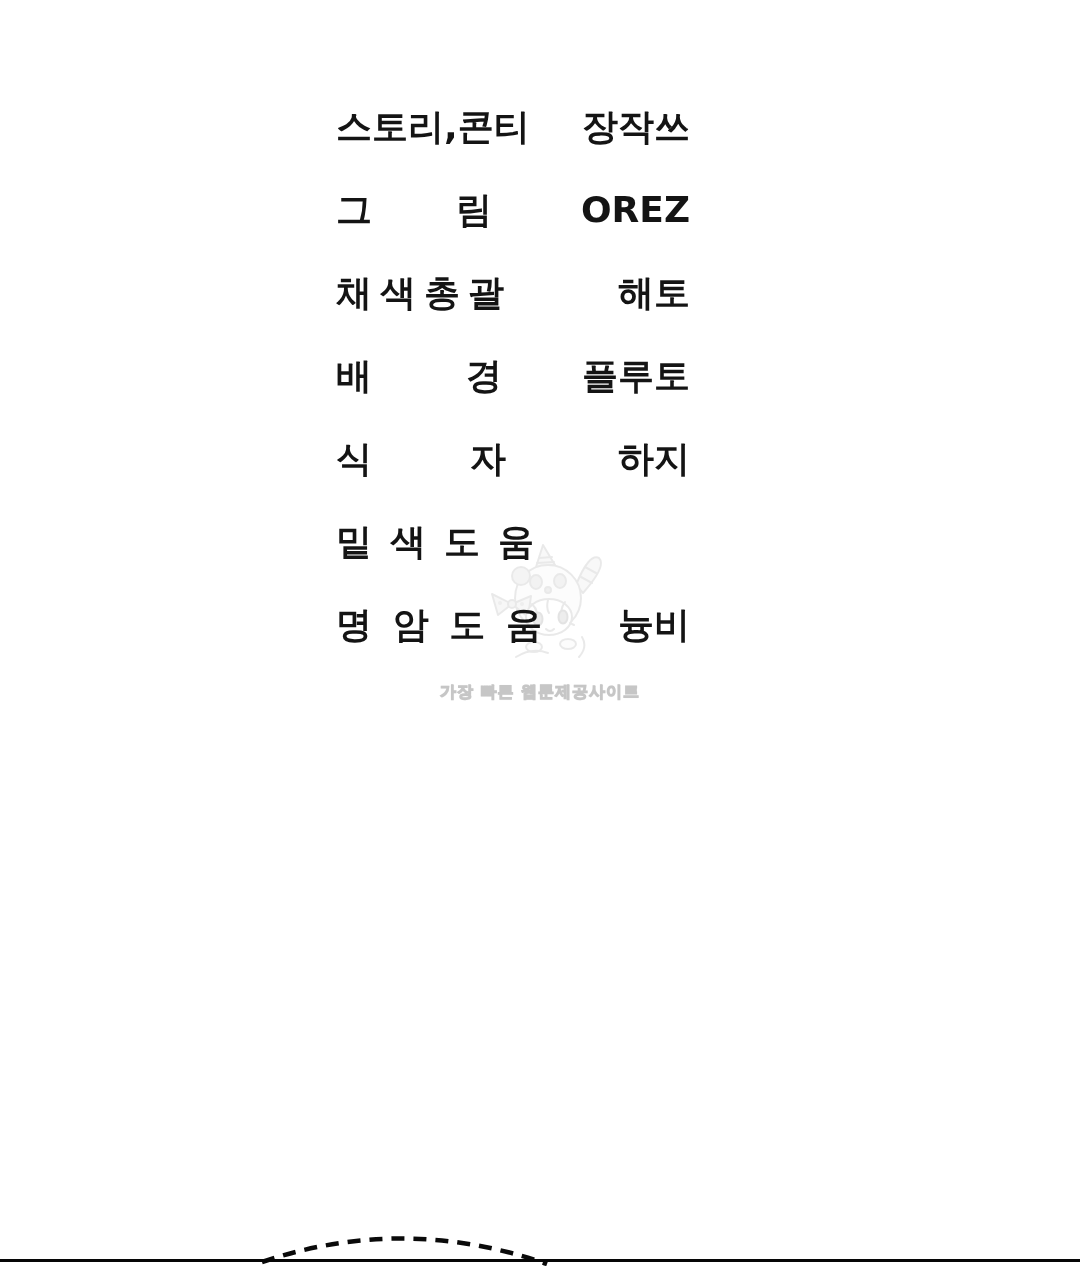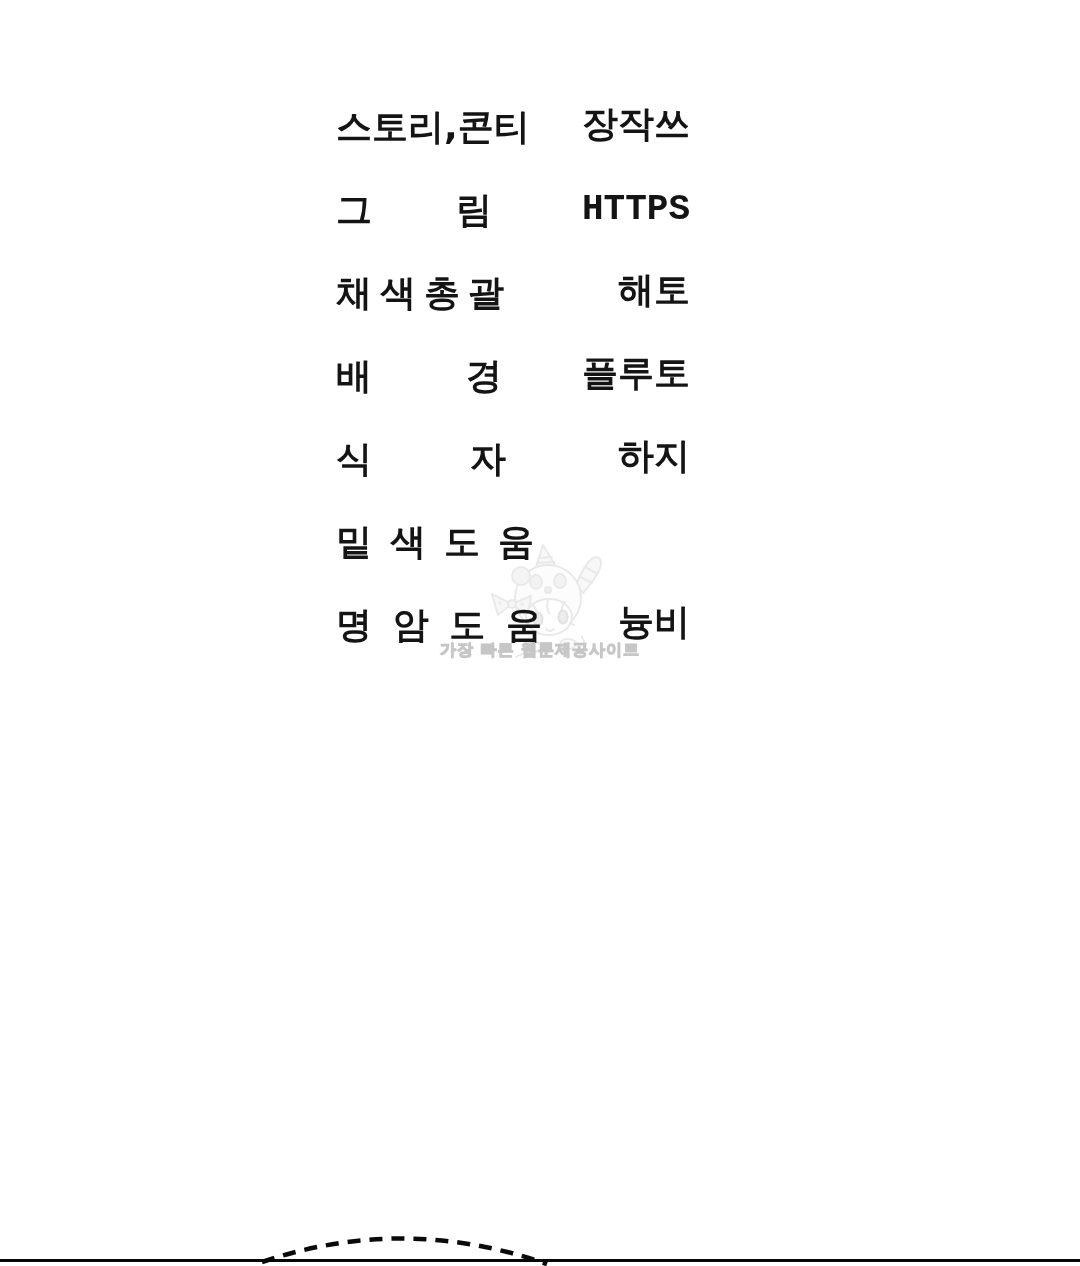--- a/index.html
+++ b/index.html
@@ -43,35 +43,34 @@
   }
   .credit-row.r1 .label { width: 160px; }
   .credit-row.r2 .label { width: 156px; }
   .credit-row.r3 .label { width: 168px; }
   .credit-row.r4 .label { width: 166px; }
   .credit-row.r5 .label { width: 170px; }
   .credit-row.r6 .label { width: 198px; }
   .credit-row.r7 .label { width: 206px; }
   .credit-row .value {
     text-align: left;
-    font-family: Liberation Mono, monospace;
   }
   
   .mascot {
     position: absolute;
     left: 486px;
     top: 541px;
     z-index: 1;
     opacity: 0.5;
   }
   
   .wm {
     position: absolute;
     left: 0;
-    top: 640px;
+    top: 682px;
     width: 1080px;
     text-align: center;
     z-index: 4;
     color: #ffffff;
     -webkit-text-stroke: 1.1px #c6c6c6;
     text-shadow: 0 0 1px #d4d4d4;
     font-weight: 700;
   }
   .wm .wm-line1 { font-size: 16px; line-height: 20px; letter-spacing: 1px; }
   .wm .wm-line2 { font-size: 23px; line-height: 27px; letter-spacing: 1px; }
@@ -106,21 +105,21 @@
         <span>콘티</span>
       </div>
       <div class="value">장작쓰</div>
     </div>
 
     <div class="credit-row r2">
       <div class="label">
         <span>그</span>
         <span>림</span>
       </div>
-      <div class="value">HTTPS</div>
+      <div class="value">OREZ</div>
     </div>
 
     <div class="credit-row r3">
       <div class="label">
         <span>채</span>
         <span>색</span>
         <span>총</span>
         <span>괄</span>
       </div>
       <div class="value">해토</div>

